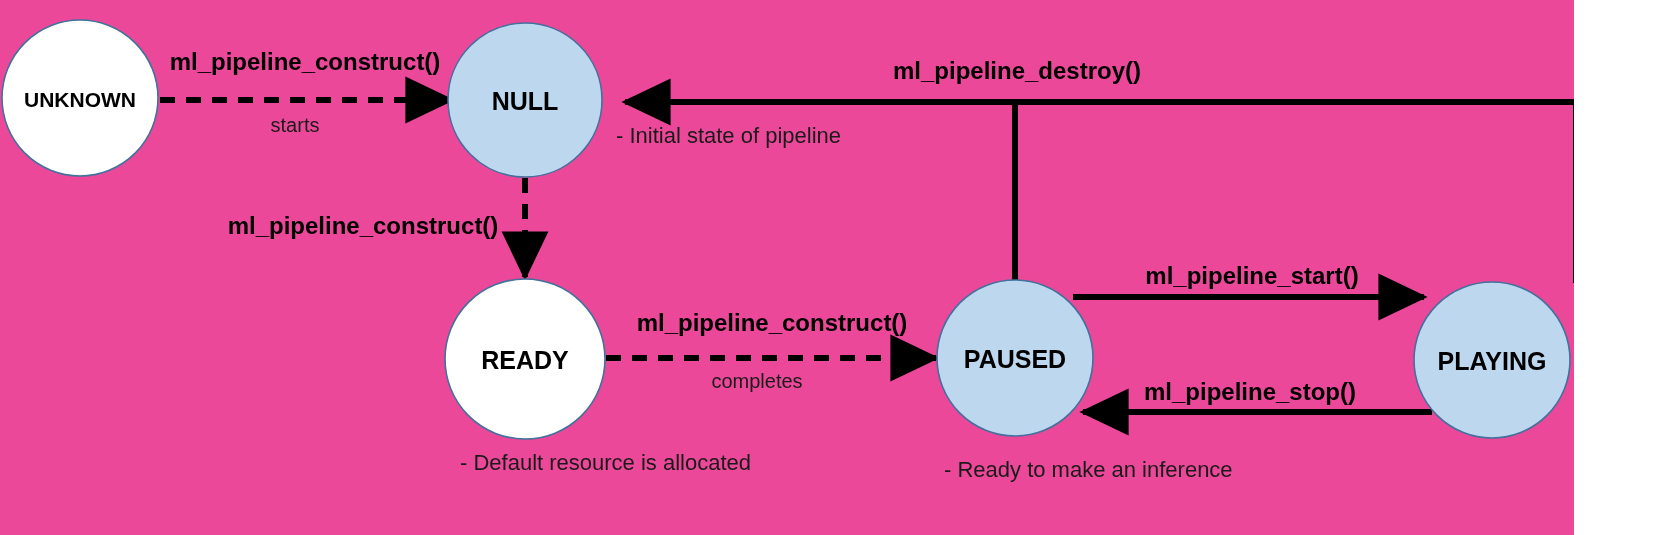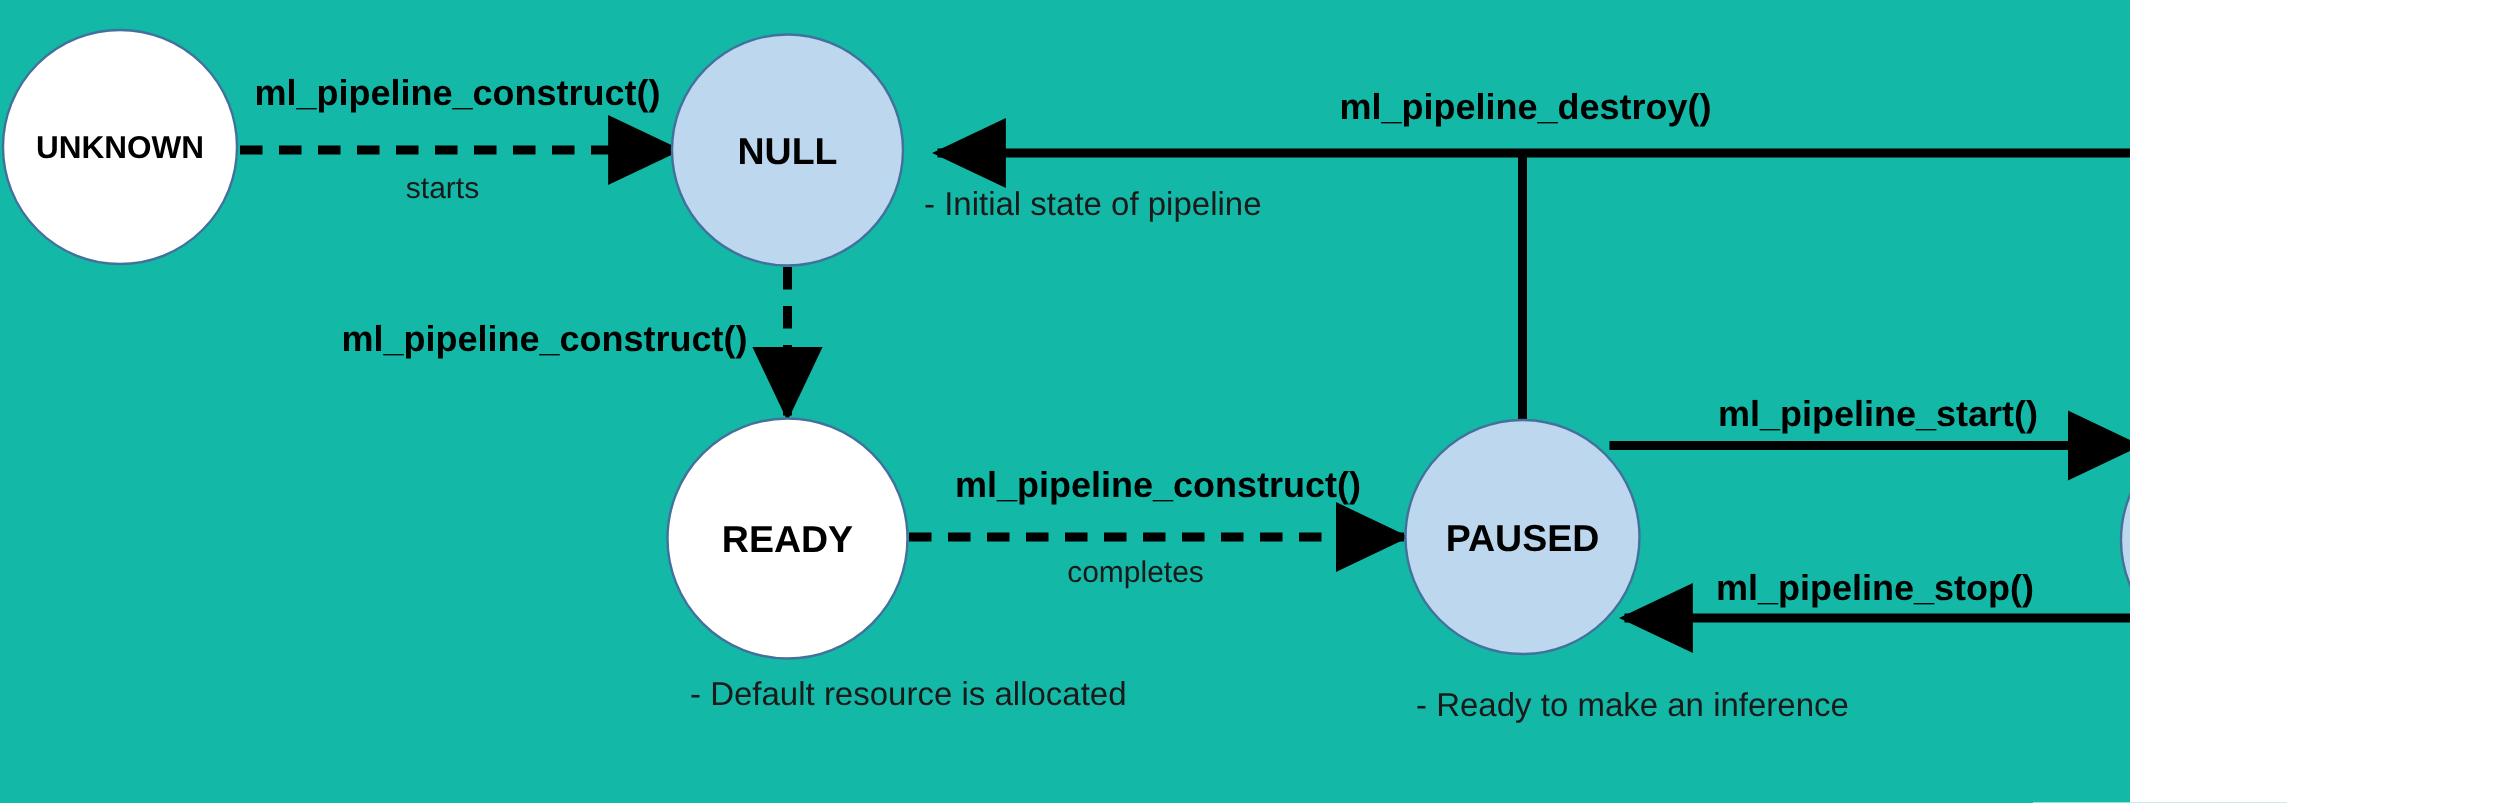--- a/index.html
+++ b/index.html
@@ -6,23 +6,23 @@
   html, body {
     margin: 0;
     padding: 0;
     background: #ffffff;
   }
   body {
     font-family: "Liberation Sans", sans-serif;
   }
   #diagram-root {
     position: relative;
-    width: 1420px;
+    width: 1574px;
     height: 535px;
-    background: #14b8a6;
+    background: #ec4899;
     overflow: hidden;
   }
   svg#state-diagram {
     display: block;
     width: 1671px;
     height: 535px;
   }
   .state-circle-filled {
     fill: #bdd7ee;
     stroke: #41719c;

